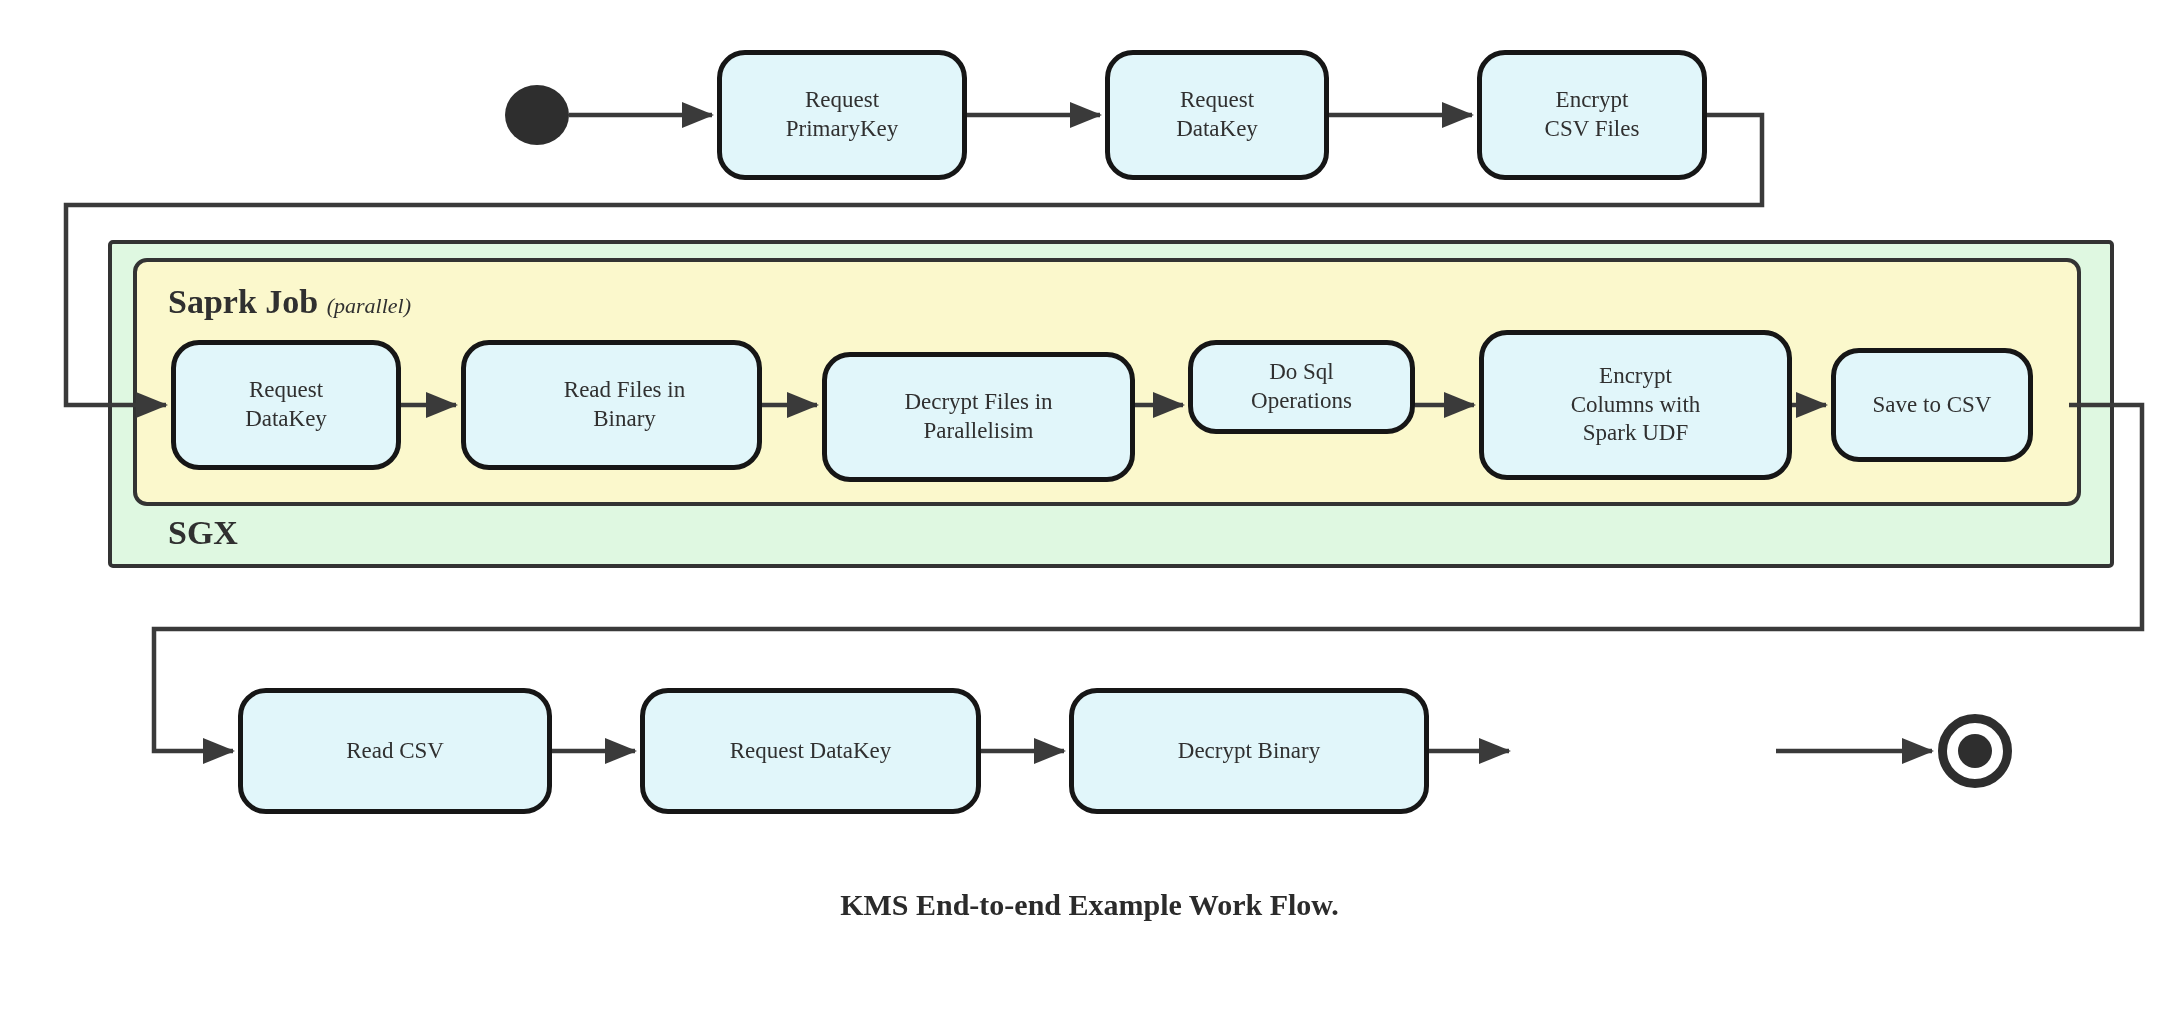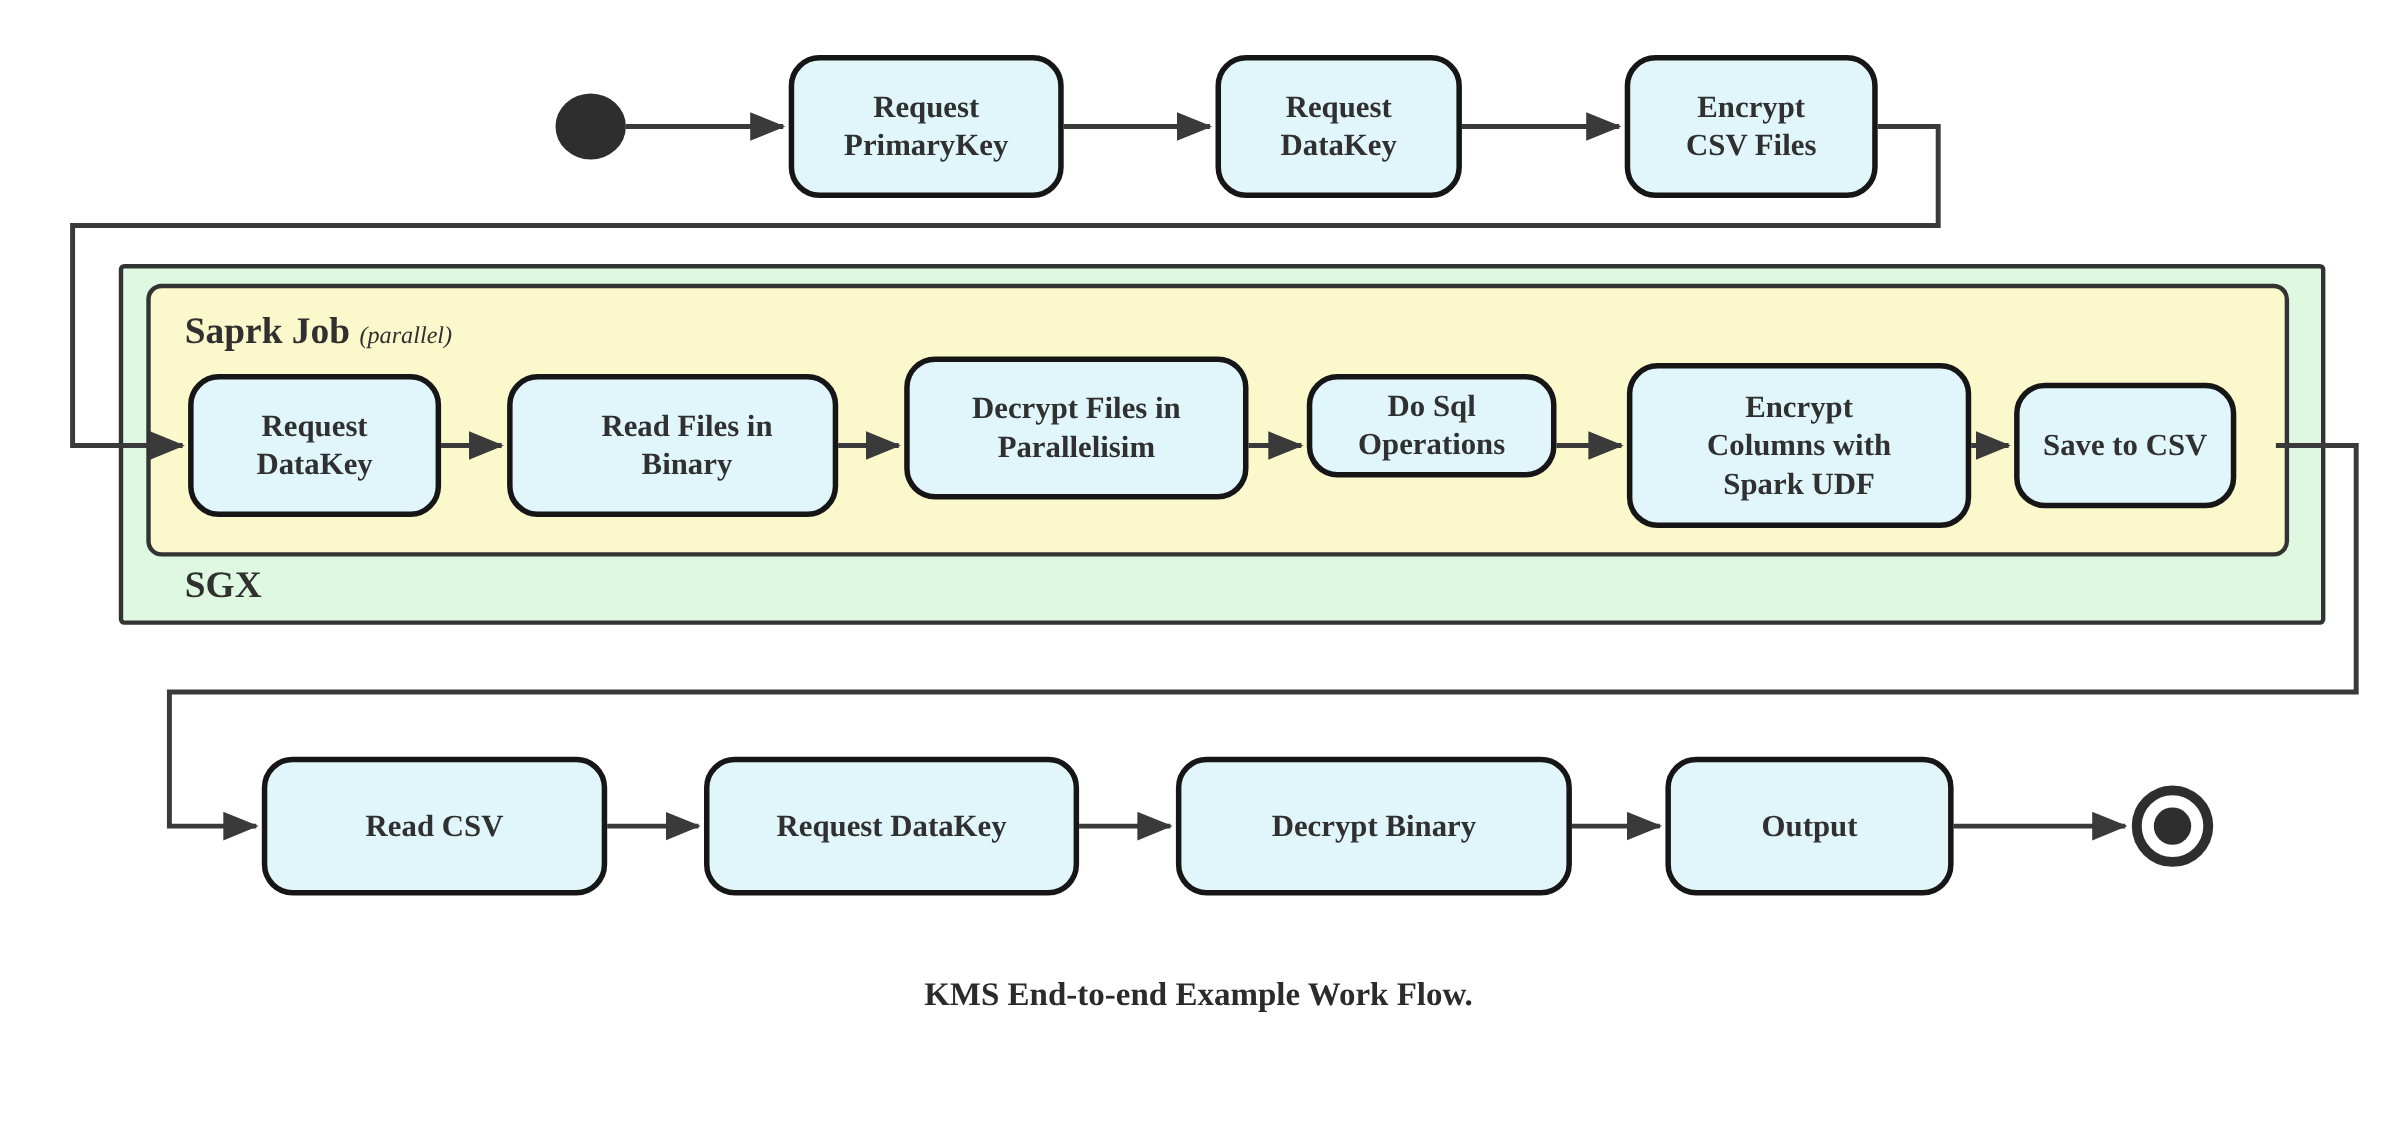--- a/index.html
+++ b/index.html
@@ -18,22 +18,22 @@
     position:absolute;
     box-sizing:border-box;
     background:var(--activity-fill,#e1f6fa);
     border:5px solid var(--activity-border,#161616);
     border-radius:28px;
     display:flex;align-items:center;justify-content:center;
     text-align:center;
   }
   .activity-label{
     white-space:pre-line;
-    font-weight:bold;
-    font-size:28px;
+    font-weight:normal;
+    font-size:23px;
     line-height:1.25;
     color:var(--text,#303030);
   }
 
   .container-box{position:absolute;box-sizing:border-box;border:4px solid var(--container-border,#333333);}
   .sgx-box{background:var(--sgx-container-fill,#dff8e1);border-radius:5px;}
   .spark-box{background:var(--spark-container-fill,#fbf8cc);border-radius:14px;}
 
   .container-label{
     position:absolute;
@@ -130,21 +130,21 @@
   </div>
 
   <div class="activity" style="left:171px;top:340px;width:230px;height:130px;">
     <span class="activity-label">Request
 DataKey</span>
   </div>
   <div class="activity" style="left:461px;top:340px;width:301px;height:130px;padding-left:26px;">
     <span class="activity-label">Read Files in
 Binary</span>
   </div>
-  <div class="activity" style="left:822px;top:324px;width:313px;height:130px;">
+  <div class="activity" style="left:822px;top:352px;width:313px;height:130px;">
     <span class="activity-label">Decrypt Files in
 Parallelisim</span>
   </div>
   <div class="activity" style="left:1188px;top:340px;width:227px;height:94px;">
     <span class="activity-label">Do Sql
 Operations</span>
   </div>
   <div class="activity" style="left:1479px;top:330px;width:313px;height:150px;">
     <span class="activity-label">Encrypt
 Columns with
@@ -156,19 +156,16 @@
 
   <div class="activity" style="left:238px;top:688px;width:314px;height:126px;justify-content:center;">
     <span class="activity-label">Read CSV</span>
   </div>
   <div class="activity" style="left:640px;top:688px;width:341px;height:126px;">
     <span class="activity-label">Request DataKey</span>
   </div>
   <div class="activity" style="left:1069px;top:688px;width:360px;height:126px;">
     <span class="activity-label">Decrypt Binary</span>
   </div>
-  <div class="activity" style="left:1514px;top:688px;width:262px;height:126px;">
-    <span class="activity-label">Output</span>
-  </div>
 
   <div class="caption">KMS End-to-end Example Work Flow.</div>
 
 </div>
 
 </body></html>

